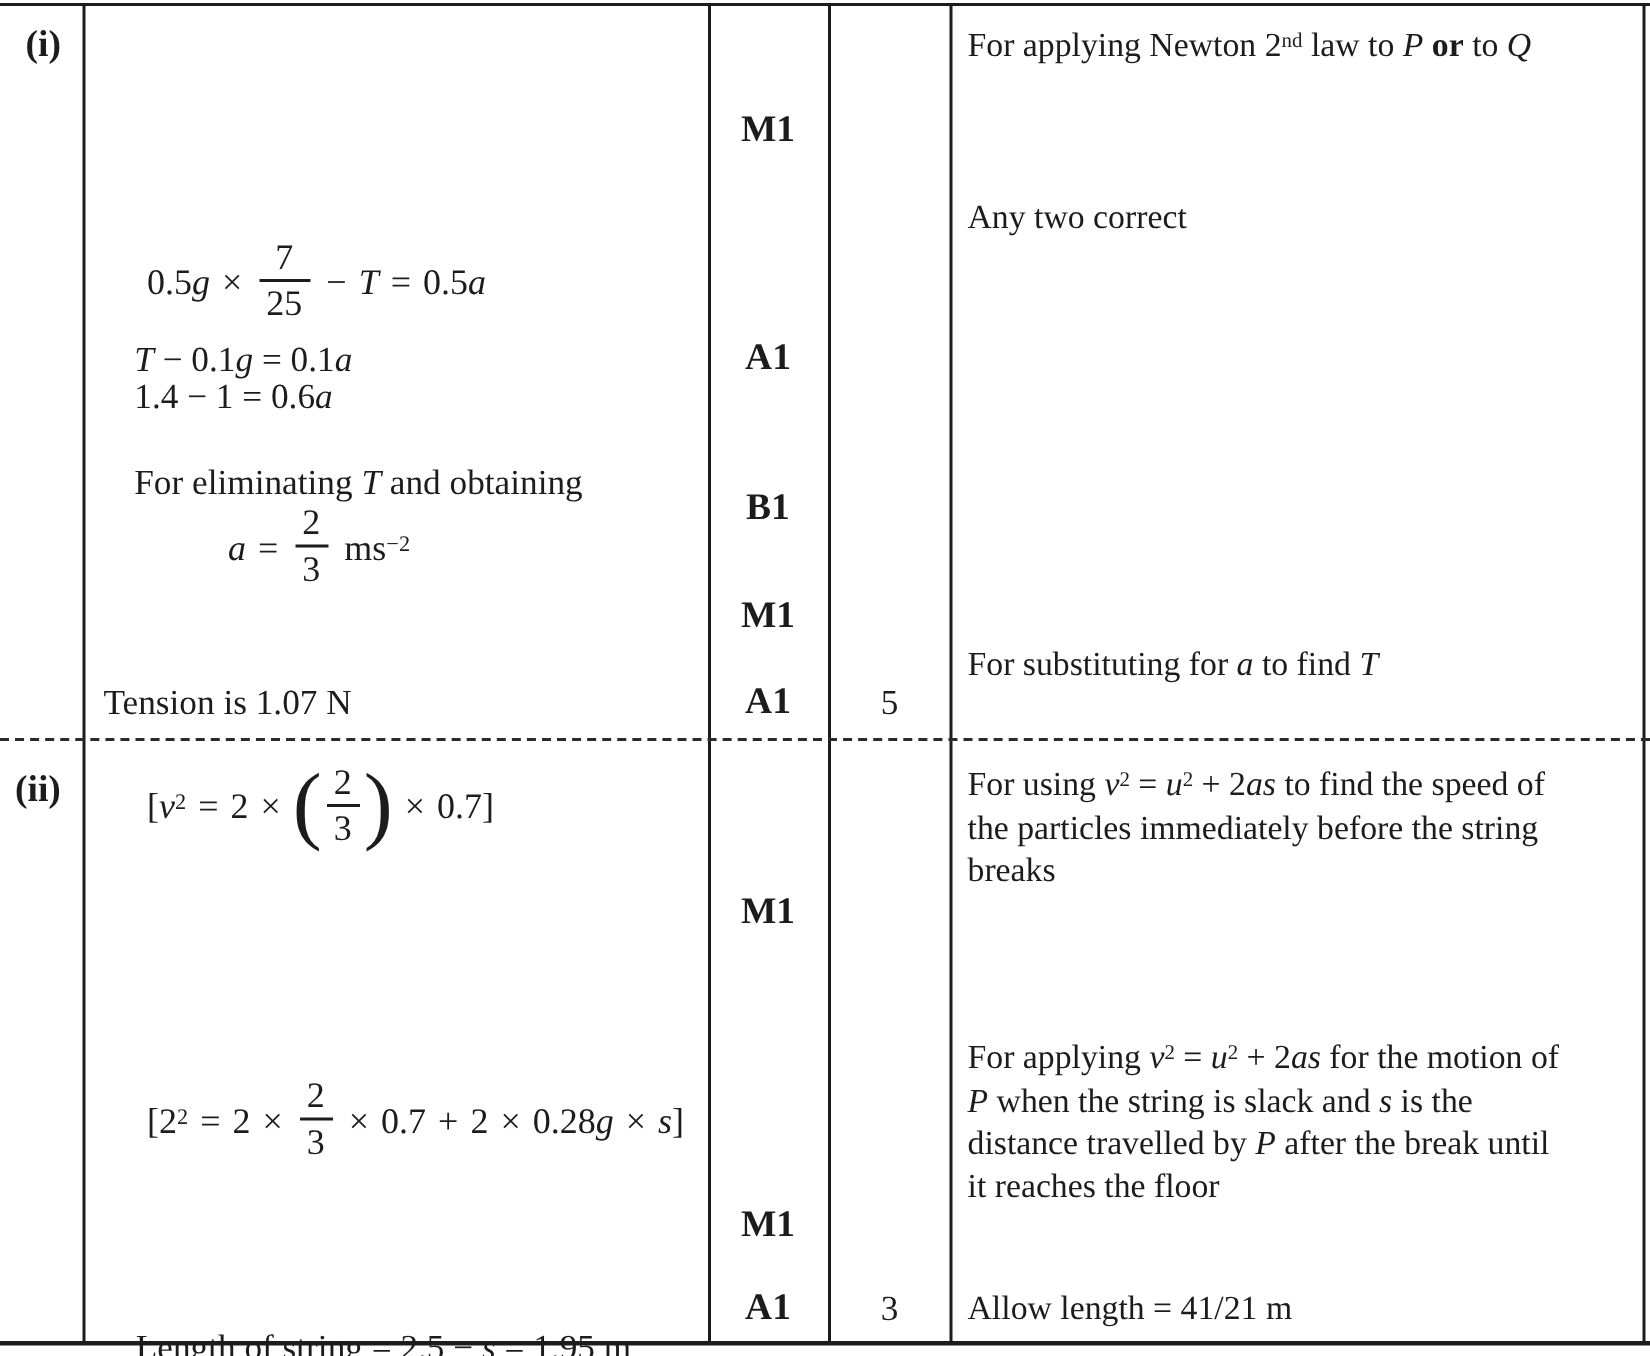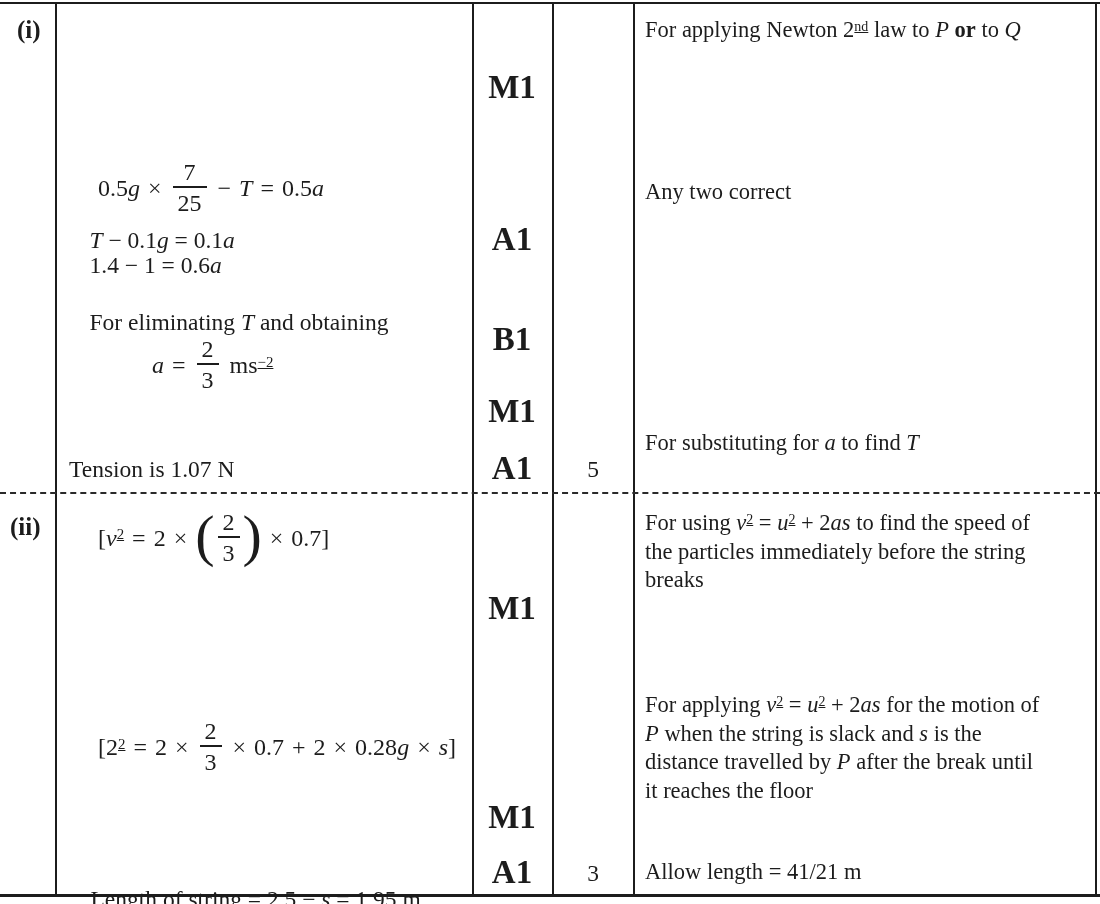--- a/index.html
+++ b/index.html
@@ -14,25 +14,25 @@
   
   .part{position:absolute;font-weight:bold;font-size:25px;line-height:30px;}
   
   .eq{position:absolute;left:66px;font-size:24px;word-spacing:2px;white-space:pre;}
   .eq span{white-space:pre;}
   .wline{position:absolute;left:66px;font-size:23.5px;line-height:27px;white-space:pre;}
   .frac{display:inline-flex;flex-direction:column;text-align:center;vertical-align:middle;position:relative;top:-3px;margin:0 3px;}
   .frac .num{display:block;padding:0 5px 2px;border-bottom:2px solid #1c1c1c;line-height:24px;}
   .frac .den{display:block;padding:3px 5px 0;line-height:24px;}
   .bigp{display:inline-block;vertical-align:middle;font-size:58px;line-height:52px;height:56px;position:relative;top:-2px;font-weight:400;}
-  .sup{font-size:0.62em;position:relative;top:-0.42em;line-height:0;text-decoration:underline;}
+  .sup{font-size:0.62em;position:relative;top:-0.42em;line-height:0;}
   .i{font-style:italic;}
   .b{font-weight:bold;}
   
-  .mark{position:absolute;left:473px;width:78px;text-align:center;font-weight:bold;font-size:33px;line-height:30px;}
+  .mark{position:absolute;left:473px;width:78px;text-align:center;font-weight:bold;font-size:25px;line-height:30px;}
   .total{position:absolute;left:554px;width:78px;text-align:center;font-size:23.5px;line-height:30px;}
   
   .comment{position:absolute;left:645px;width:452px;line-height:28.5px;font-size:22.5px;}
   .cline{white-space:pre;}
 </style>
 </head>
 <body>
 
 <div class="page">
 
@@ -73,21 +73,21 @@
   <div class="mark" style="top:72px;">M1</div>
   <div class="mark" style="top:224px;">A1</div>
   <div class="mark" style="top:324px;">B1</div>
   <div class="mark" style="top:396px;">M1</div>
   <div class="mark" style="top:453px;">A1</div>
   <div class="total" style="top:454px;">5</div>
 
   <div class="comment" style="top:16px;">
     <div class="cline"><span>For applying Newton 2</span><span class="sup">nd</span><span> law to </span><span class="i">P</span><span> </span><span class="b">or</span><span> to </span><span class="i">Q</span></div>
   </div>
-  <div class="comment" style="top:131px;margin-top:47px;">
+  <div class="comment" style="top:131px;">
     <div class="cline"><span>Any two correct</span></div>
   </div>
   <div class="comment" style="top:399px;margin-top:30px;">
     <div class="cline"><span>For substituting for </span><span class="i">a</span><span> to find </span><span class="i">T</span></div>
   </div>
 
   <div class="eq" style="top:485px;">
     <span>[</span><span class="i">v</span><span class="sup">2</span><span> = 2 × </span><span class="bigp">(</span><span class="frac"><span class="num">2</span><span class="den">3</span></span><span class="bigp">)</span><span> × 0.7]</span>
   </div>
 

